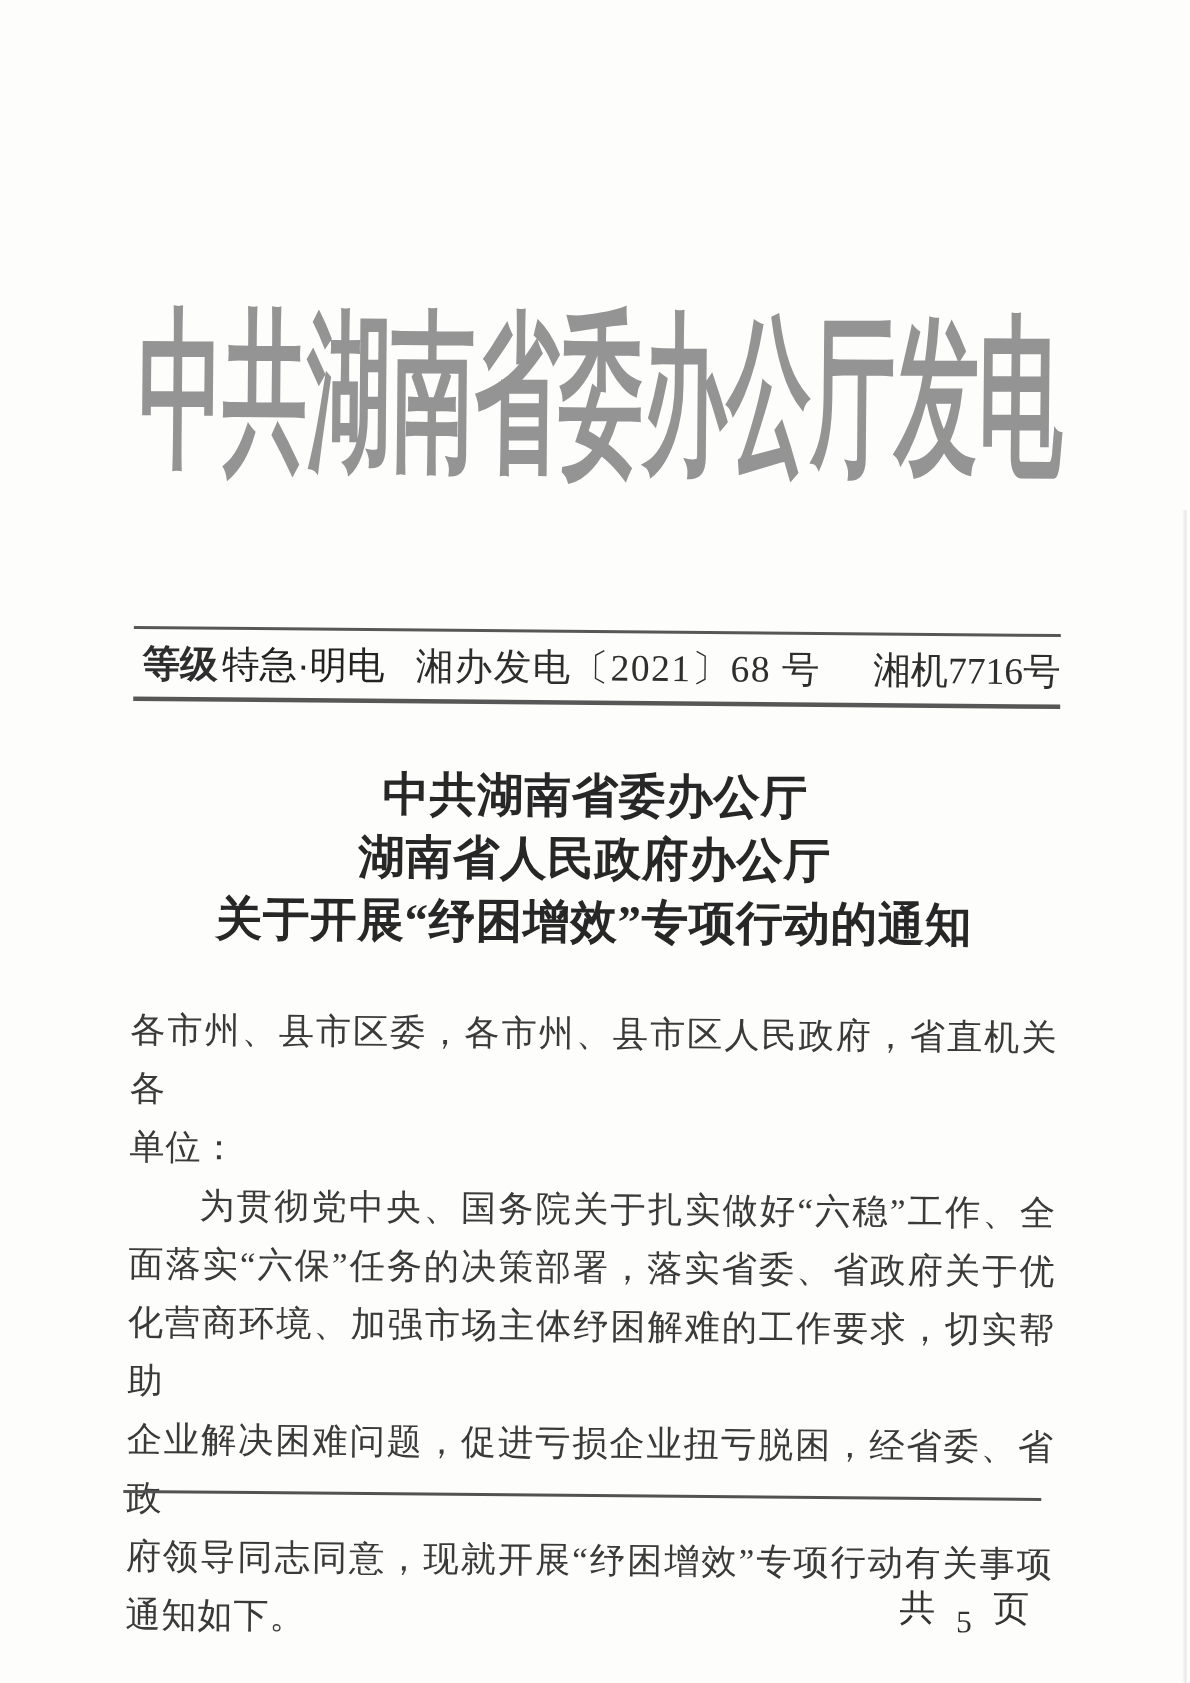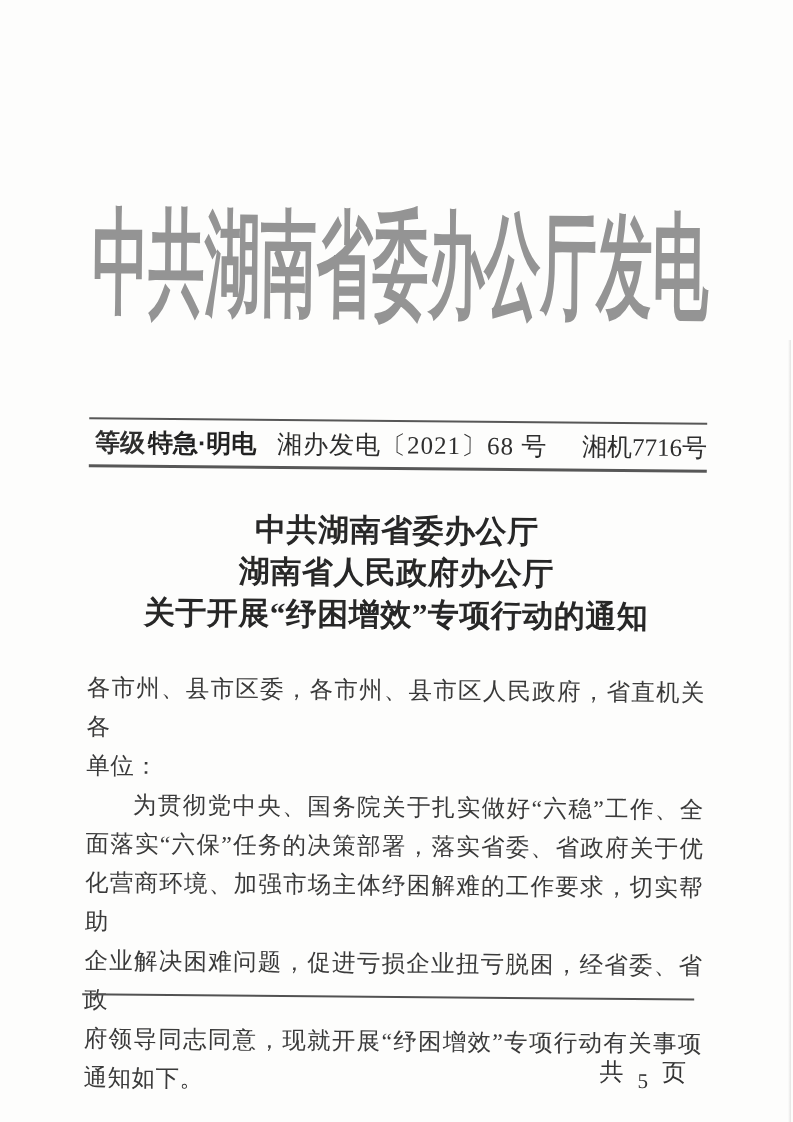--- a/index.html
+++ b/index.html
@@ -64,21 +64,21 @@
     top: 50%;
     transform: translateY(-50%);
     white-space: nowrap;
   }
   .grade-label {
     font-weight: bold;
     margin-right: 3px;
   }
   .grade-value {
     font-family: "Liberation Sans", sans-serif;
-    font-weight: 700;
+    font-weight: 400;
     color: #222222;
   }
   .info-docnum {
     position: absolute;
     left: 188px;
     top: 50%;
     transform: translateY(-50%);
     white-space: nowrap;
     letter-spacing: 1px;
   }

